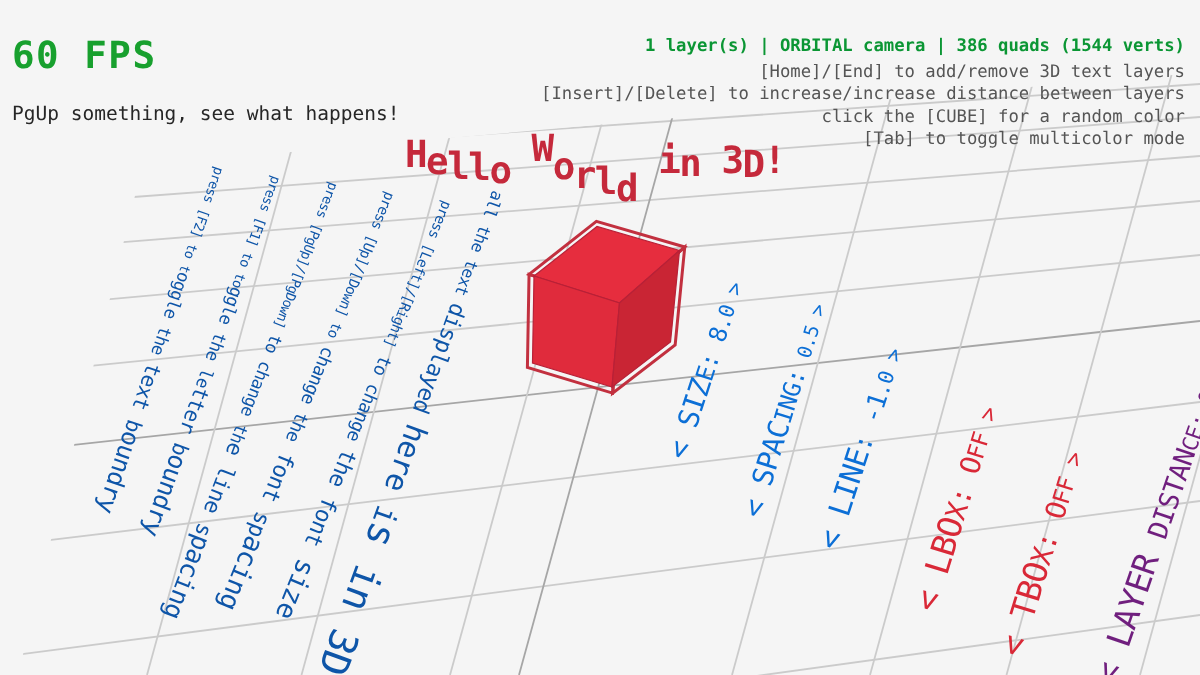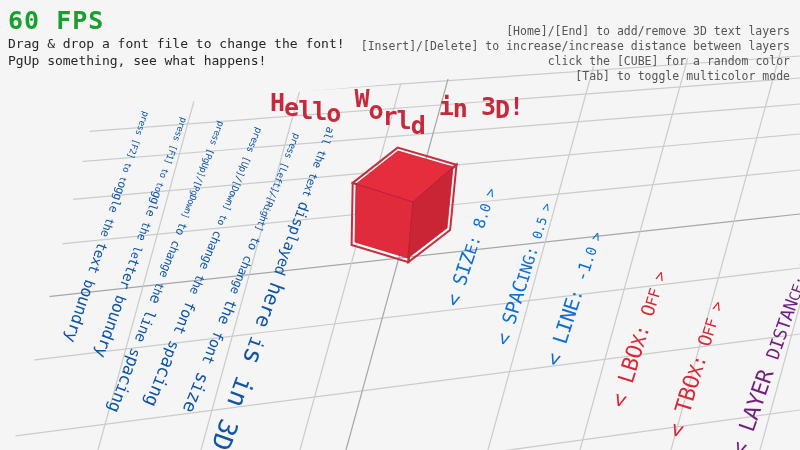--- a/index.html
+++ b/index.html
@@ -1,19 +1,19 @@
 <!DOCTYPE html>
 <html><head>
 <meta charset="utf-8">
 <style>
   html,body{margin:0;padding:0;background:#e0e0e0;}
   #root{position:relative;width:800px;height:450px;background:#f5f5f5;overflow:hidden;
         font-family:"DejaVu Sans Mono", monospace;}
   svg{position:absolute;left:0;top:0;}
-  .hud{position:absolute;white-space:nowrap;}
+  .hud{position:absolute;white-space:nowrap;margin-top:16px;}
   #fps{left:8px;top:6px;font-size:25px;font-weight:bold;letter-spacing:1px;}
   .hud-left{left:8px;font-size:13px;color:#262626;}
   .hud-right{right:10px;text-align:right;font-size:11.5px;color:#555555;}
   #status-line{right:10px;top:7px;text-align:right;font-size:11.5px;font-weight:bold;}
   .gtxt{position:absolute;white-space:nowrap;transform-origin:0 50%;letter-spacing:-0.5px;line-height:1;}
   .gtxt span{display:inline;}
   #wave{position:absolute;left:270px;top:84px;white-space:pre;font-weight:bold;}
   #wave span{display:inline-block;font-size:25px;letter-spacing:-1px;}
 </style>
 </head>
@@ -73,19 +73,19 @@
     <g stroke="#b82137" stroke-width="0.8">
       <polygon points="356,184 398,151 453,167 413,202" fill="#e62d3e"></polygon>
       <polygon points="356,184 413,202 408,258 355,242" fill="#e02b3c"></polygon>
       <polygon points="413,202 453,167 447,228 408,258" fill="#c92534"></polygon>
     </g>
   </svg>
 
   <div id="wave"><span style="transform: translateY(4px); color: rgb(197, 41, 59);">H</span><span style="transform: translateY(9px); color: rgb(197, 41, 59);">e</span><span style="transform: translateY(12px); color: rgb(197, 41, 59);">l</span><span style="transform: translateY(13px); color: rgb(197, 41, 59);">l</span><span style="transform: translateY(15px); color: rgb(197, 41, 59);">o</span><span style="transform: translateY(0px); color: rgb(197, 41, 59);"> </span><span style="transform: translateY(0px); color: rgb(197, 41, 59);">W</span><span style="transform: translateY(12px); color: rgb(197, 41, 59);">o</span><span style="transform: translateY(18px); color: rgb(197, 41, 59);">r</span><span style="transform: translateY(22px); color: rgb(197, 41, 59);">l</span><span style="transform: translateY(27px); color: rgb(197, 41, 59);">d</span><span style="transform: translateY(0px); color: rgb(197, 41, 59);"> </span><span style="transform: translateY(8px); color: rgb(197, 41, 59);">i</span><span style="transform: translateY(10px); color: rgb(197, 41, 59);">n</span><span style="transform: translateY(0px); color: rgb(197, 41, 59);"> </span><span style="transform: translateY(8px); color: rgb(197, 41, 59);">3</span><span style="transform: translateY(11px); color: rgb(197, 41, 59);">D</span><span style="transform: translateY(8px); color: rgb(197, 41, 59);">!</span></div>
 
   <div id="fps" class="hud" style="color: rgb(24, 160, 46);">60 FPS</div>
-  <div class="hud hud-left" style="top:36px">Drag &amp; drop a font file to change the font!</div>
   <div class="hud hud-left" style="top:53px">PgUp something, see what happens!</div>
+  <div id="status-line" class="hud" style="color: rgb(11, 150, 52);">1 layer(s) | ORBITAL camera |  386 quads (1544 verts)</div>
   <div class="hud hud-right" style="top:24px">[Home]/[End] to add/remove 3D text layers</div>
   <div class="hud hud-right" style="top:39px">[Insert]/[Delete] to increase/increase distance between layers</div>
   <div class="hud hud-right" style="top:69px">[Tab] to toggle multicolor mode</div>
   <div class="hud hud-right" style="top:54px">click the [CUBE] for a random color</div>
 </div>
 
 </body></html>

